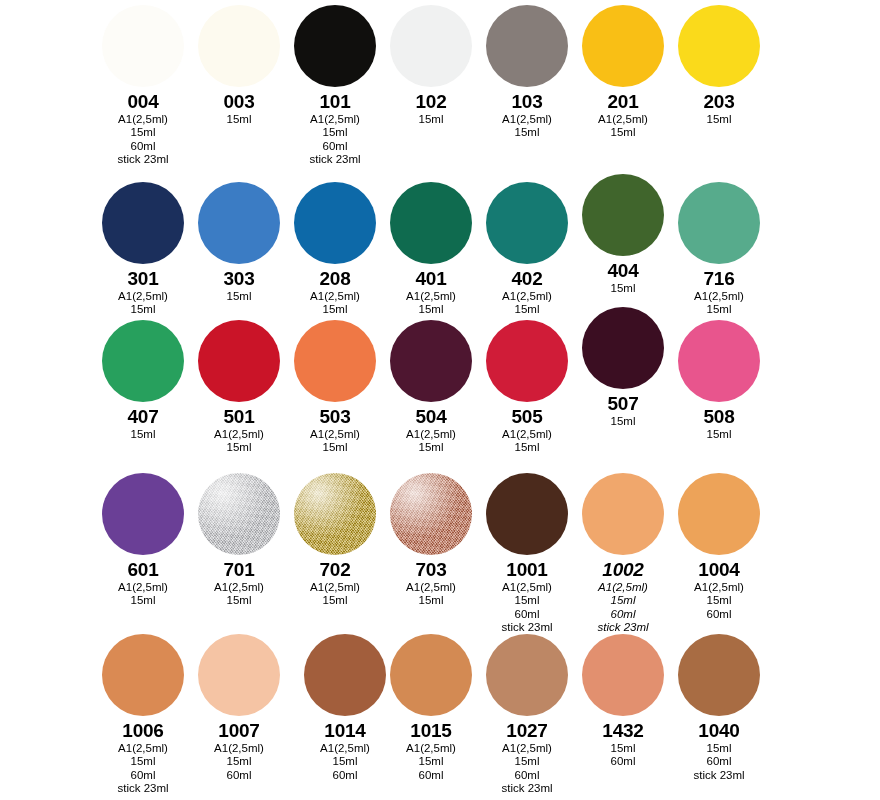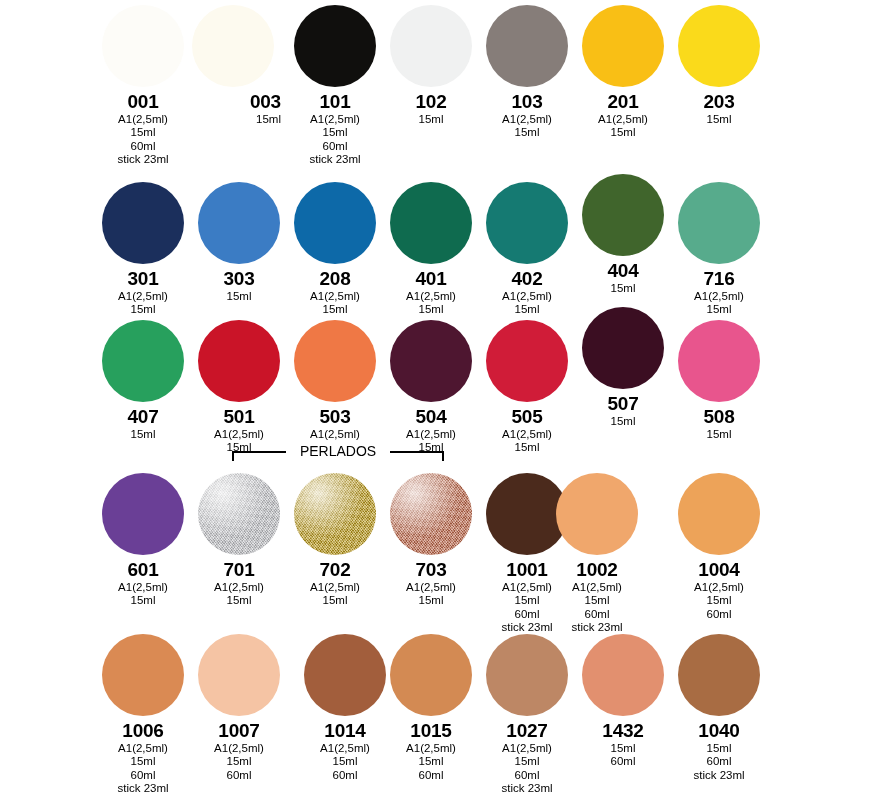--- a/index.html
+++ b/index.html
@@ -98,29 +98,29 @@
     line-height: 17px;
     white-space: nowrap;
   }
 </style>
 </head>
 <body>
 
 <div id="chart">
     <div class="swatch-cell" style="left: 95px; top: 5px;">
       <div class="swatch-disc" style="background-color: rgb(253, 252, 248);"></div>
-      <div class="swatch-code">001</div>
-      <div class="swatch-sizes">
-        <div>A1(2,5ml)</div>
-        <div>15ml</div>
-        <div>60ml</div>
-        <div>stick 23ml</div>
-      </div>
-    </div>
-    <div class="swatch-cell" style="left: 185px; top: 5px; text-align: right;">
+      <div class="swatch-code">004</div>
+      <div class="swatch-sizes">
+        <div>A1(2,5ml)</div>
+        <div>15ml</div>
+        <div>60ml</div>
+        <div>stick 23ml</div>
+      </div>
+    </div>
+    <div class="swatch-cell" style="left: 191px; top: 5px;">
       <div class="swatch-disc" style="background-color: rgb(253, 250, 239);"></div>
       <div class="swatch-code">003</div>
       <div class="swatch-sizes">
         <div>15ml</div>
       </div>
     </div>
     <div class="swatch-cell" style="left: 287px; top: 5px;">
       <div class="swatch-disc" style="background-color: rgb(16, 15, 13);"></div>
       <div class="swatch-code">101</div>
       <div class="swatch-sizes">
@@ -302,21 +302,21 @@
     <div class="swatch-cell" style="left: 479px; top: 473px;">
       <div class="swatch-disc" style="background-color: rgb(75, 42, 28);"></div>
       <div class="swatch-code">1001</div>
       <div class="swatch-sizes">
         <div>A1(2,5ml)</div>
         <div>15ml</div>
         <div>60ml</div>
         <div>stick 23ml</div>
       </div>
     </div>
-    <div class="swatch-cell" style="left: 549px; top: 473px;">
+    <div class="swatch-cell" style="left: 575px; top: 473px; font-style: italic;">
       <div class="swatch-disc" style="background-color: rgb(240, 167, 108);"></div>
       <div class="swatch-code">1002</div>
       <div class="swatch-sizes">
         <div>A1(2,5ml)</div>
         <div>15ml</div>
         <div>60ml</div>
         <div>stick 23ml</div>
       </div>
     </div>
     <div class="swatch-cell" style="left: 671px; top: 473px; text-align: center;">
@@ -385,20 +385,13 @@
     </div>
     <div class="swatch-cell" style="left: 671px; top: 634px;">
       <div class="swatch-disc" style="background-color: rgb(168, 108, 67);"></div>
       <div class="swatch-code">1040</div>
       <div class="swatch-sizes">
         <div>15ml</div>
         <div>60ml</div>
         <div>stick 23ml</div>
       </div>
     </div>
-    <div id="perlados-group" style="left: 232px; top: 443px; width: 212px;">
-      <div class="bracket-tick tick-left"></div>
-      <div class="bracket-line bracket-left-line"></div>
-      <div class="bracket-line bracket-right-line"></div>
-      <div class="bracket-tick tick-right"></div>
-      <div class="perlados-label">PERLADOS</div>
-    </div>
   </div>
 
 </body></html>

